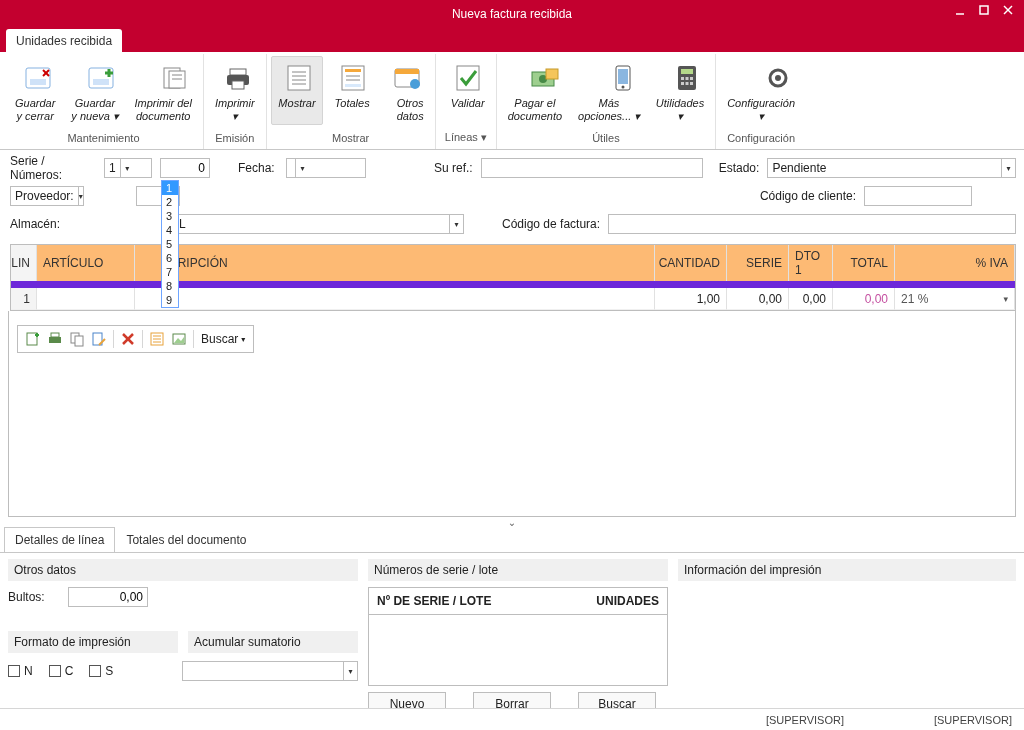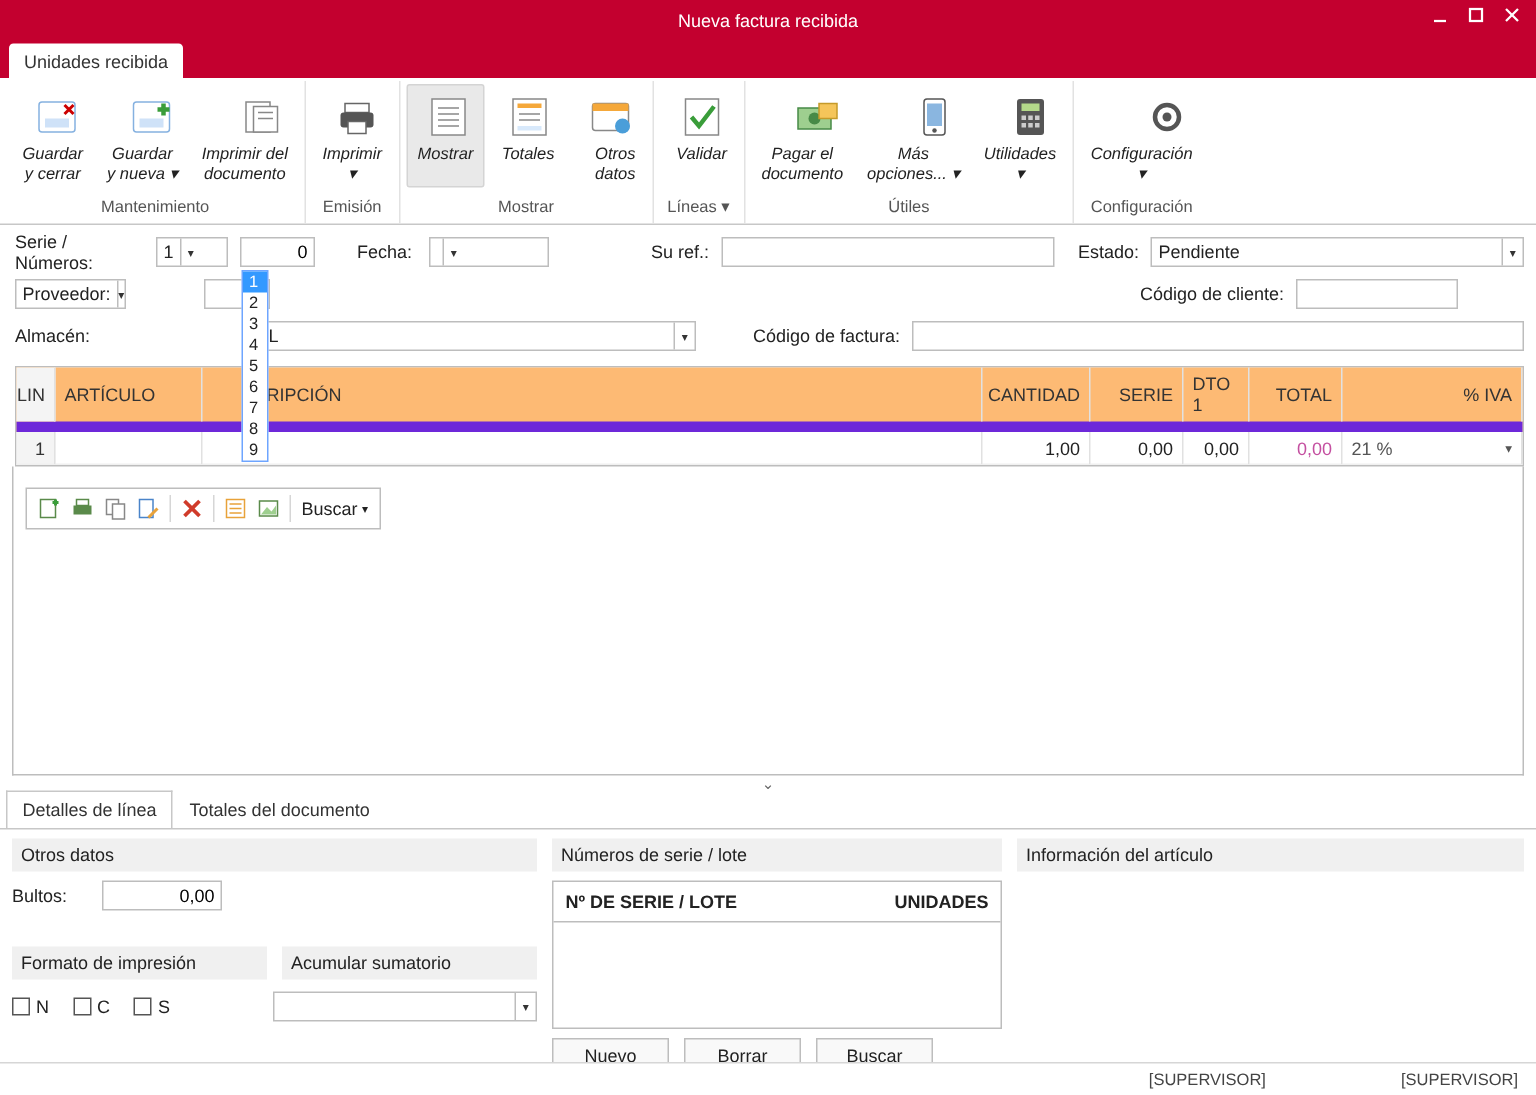--- a/index.html
+++ b/index.html
@@ -62,21 +62,21 @@
   
   .bpanel{ padding:6px 8px; display:flex; gap:10px;}
   .section-head{ background:#f0f0f0; padding:4px 6px; font-size:12px; font-weight:500; }
   .col1{ width:350px;}
   .col2{ width:300px;}
   .col3{ flex:1;}
   .serial-table{ border:1px solid #bdbdbd;}
   .serial-head{ display:flex; border-bottom:1px solid #bdbdbd;}
   .serial-head div{ padding:6px 8px; font-weight:700;}
   .serial-body{ height:70px;}
-  .btnrow{ display:flex; gap:10px; margin-top:6px;}
+  .btnrow{ display:flex; gap:27px; margin-top:6px;}
   .sbtn{ border:1px solid #bdbdbd; padding:4px 0; width:78px; text-align:center; font-size:12px; cursor:pointer; background:#f9f9f9;}
   
   .footer-sum{ background:#f0f0f0; border-top:1px solid #d6d6d6; padding:6px 10px; display:flex; font-size:12px; color:#555;}
   .footer-sum .fcol{ display:flex; flex-direction:column; gap:2px;}
   
   .status-bar{ position:absolute; bottom:0; left:0; right:0; height:22px; border-top:1px solid #d6d6d6; display:flex; align-items:center; justify-content:flex-end; padding:0 12px; font-size:11px; color:#444; gap:90px; background:#fff;}
   
   .dropdown-list{ position:absolute; left:161px; top:180px; width:18px; border:1px solid #6ea5ff; background:#fff; z-index:50; font-size:11px;}
   .dropdown-list div{ padding:0px 4px; cursor:pointer; line-height:14px;}
   .dropdown-list div.sel{ background:#3399ff; color:#fff;}
@@ -480,21 +480,21 @@
       <div class="serial-body"></div>
     </div>
     <div class="btnrow">
       <div class="sbtn">Nuevo</div>
       <div class="sbtn">Borrar</div>
       <div class="sbtn">Buscar</div>
     </div>
   </div>
 
   <div class="col3">
-    <div class="section-head">Información del artículo</div>
+    <div class="section-head">Información del impresión</div>
   </div>
 </div>
 
 <div class="footer-sum">
   <div class="fcol" style="width:100px">
     <span>Unidades:</span>
 
   </div>
   <div class="fcol" style="width:50px; text-align:right">
     <span>1,00</span>

